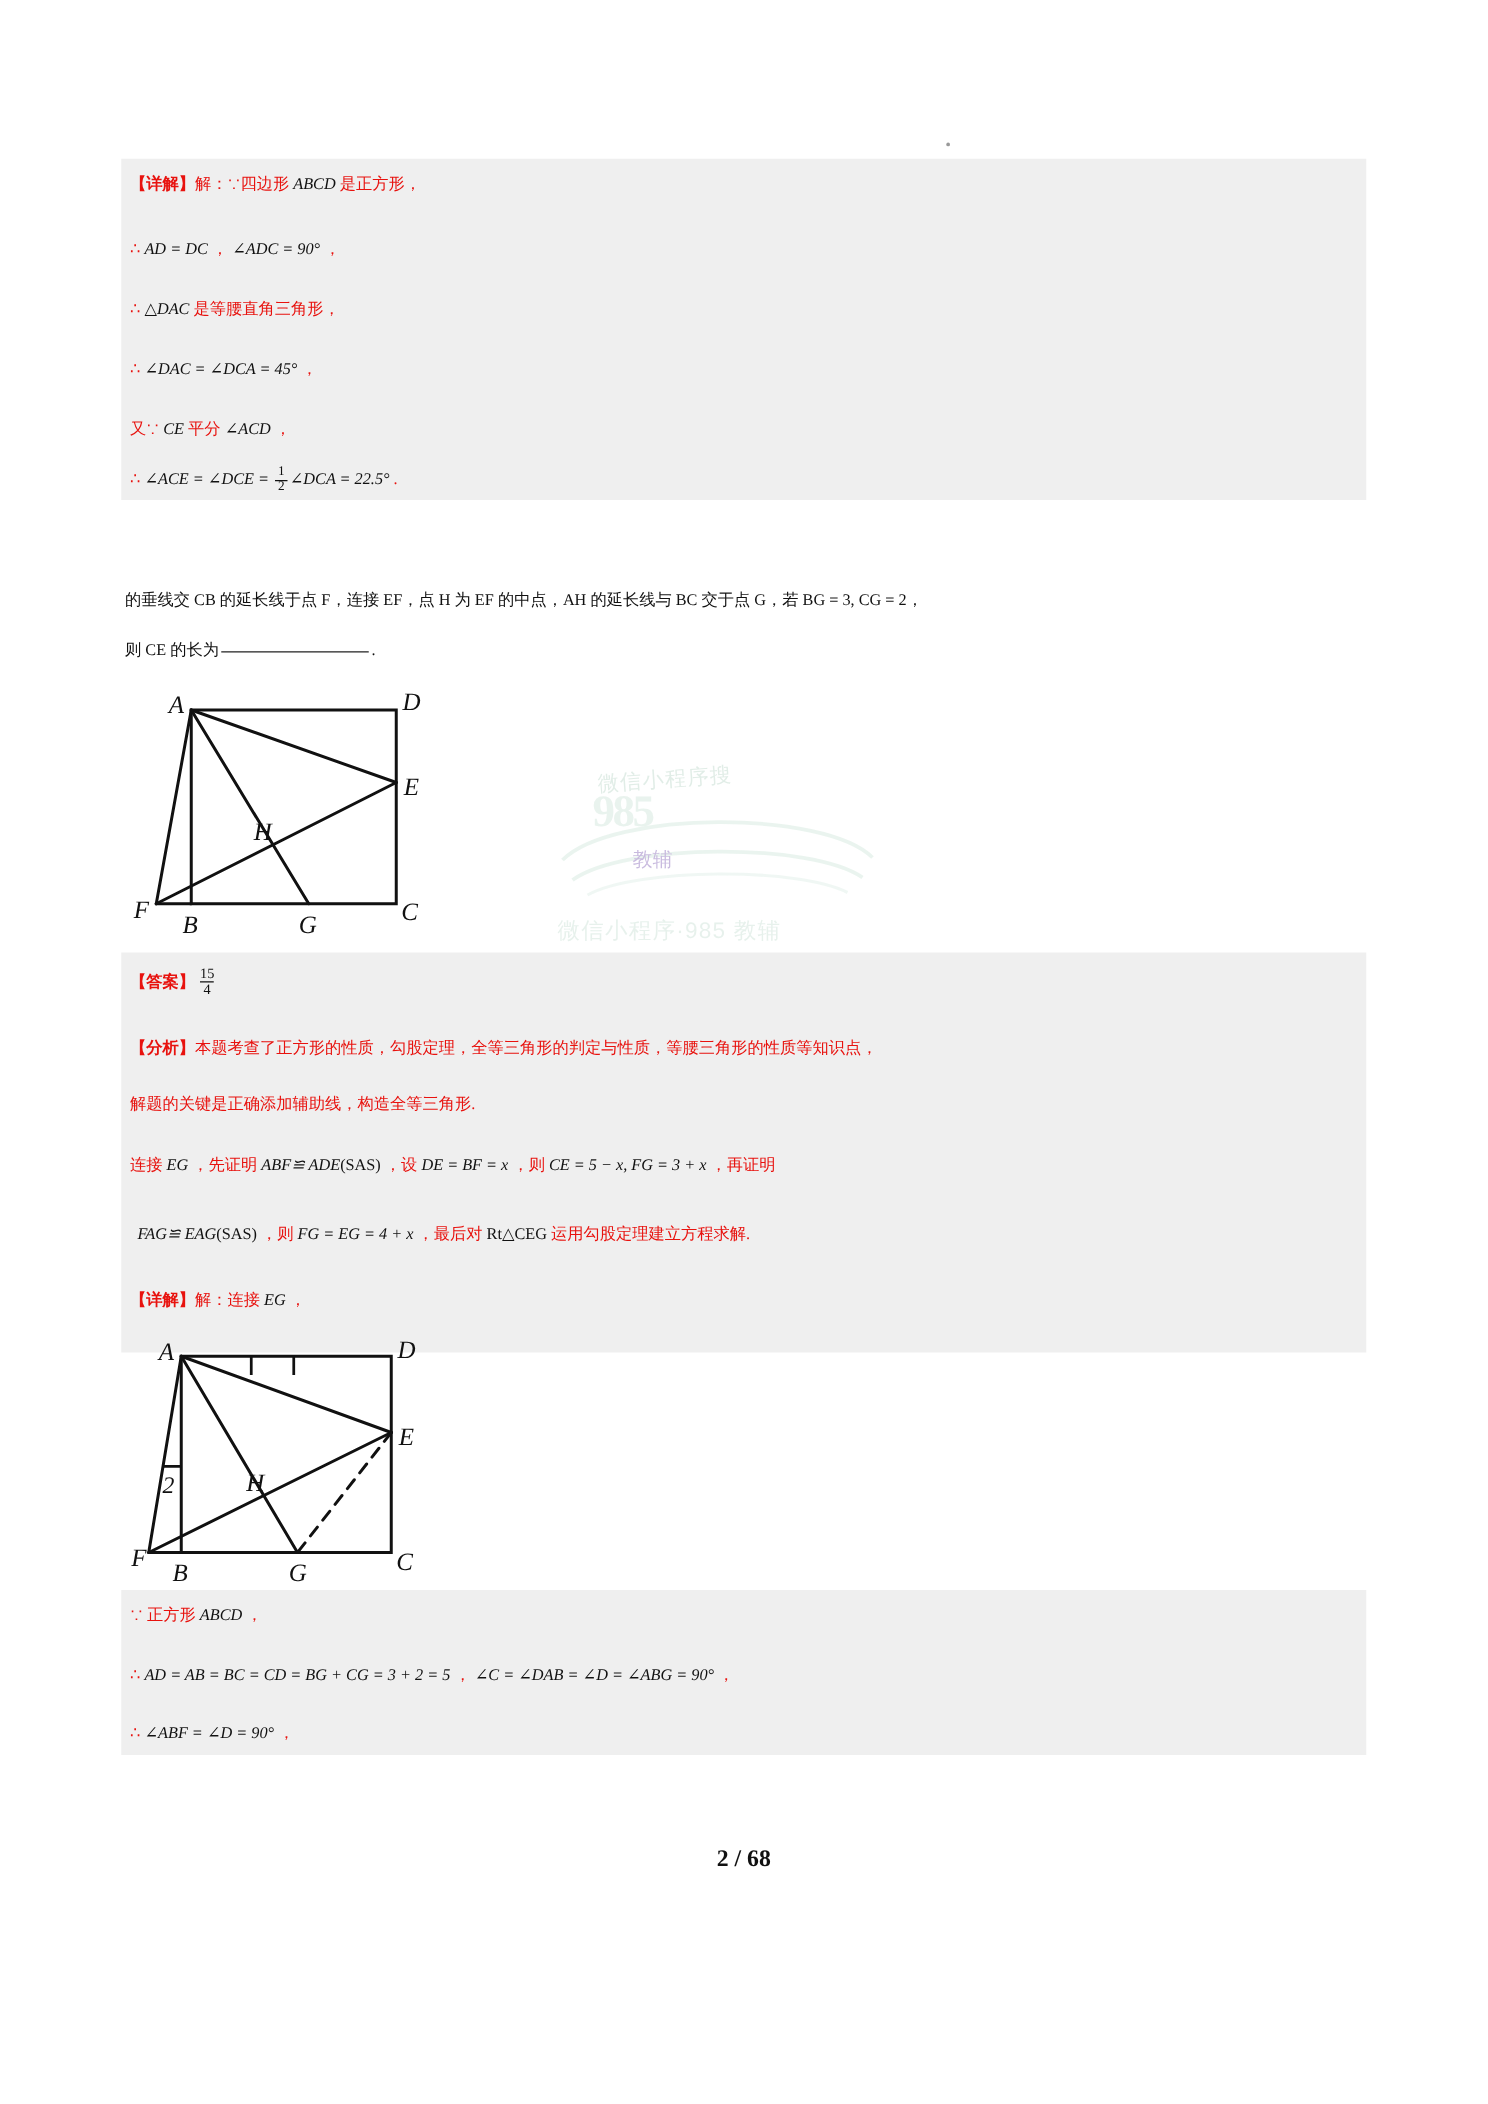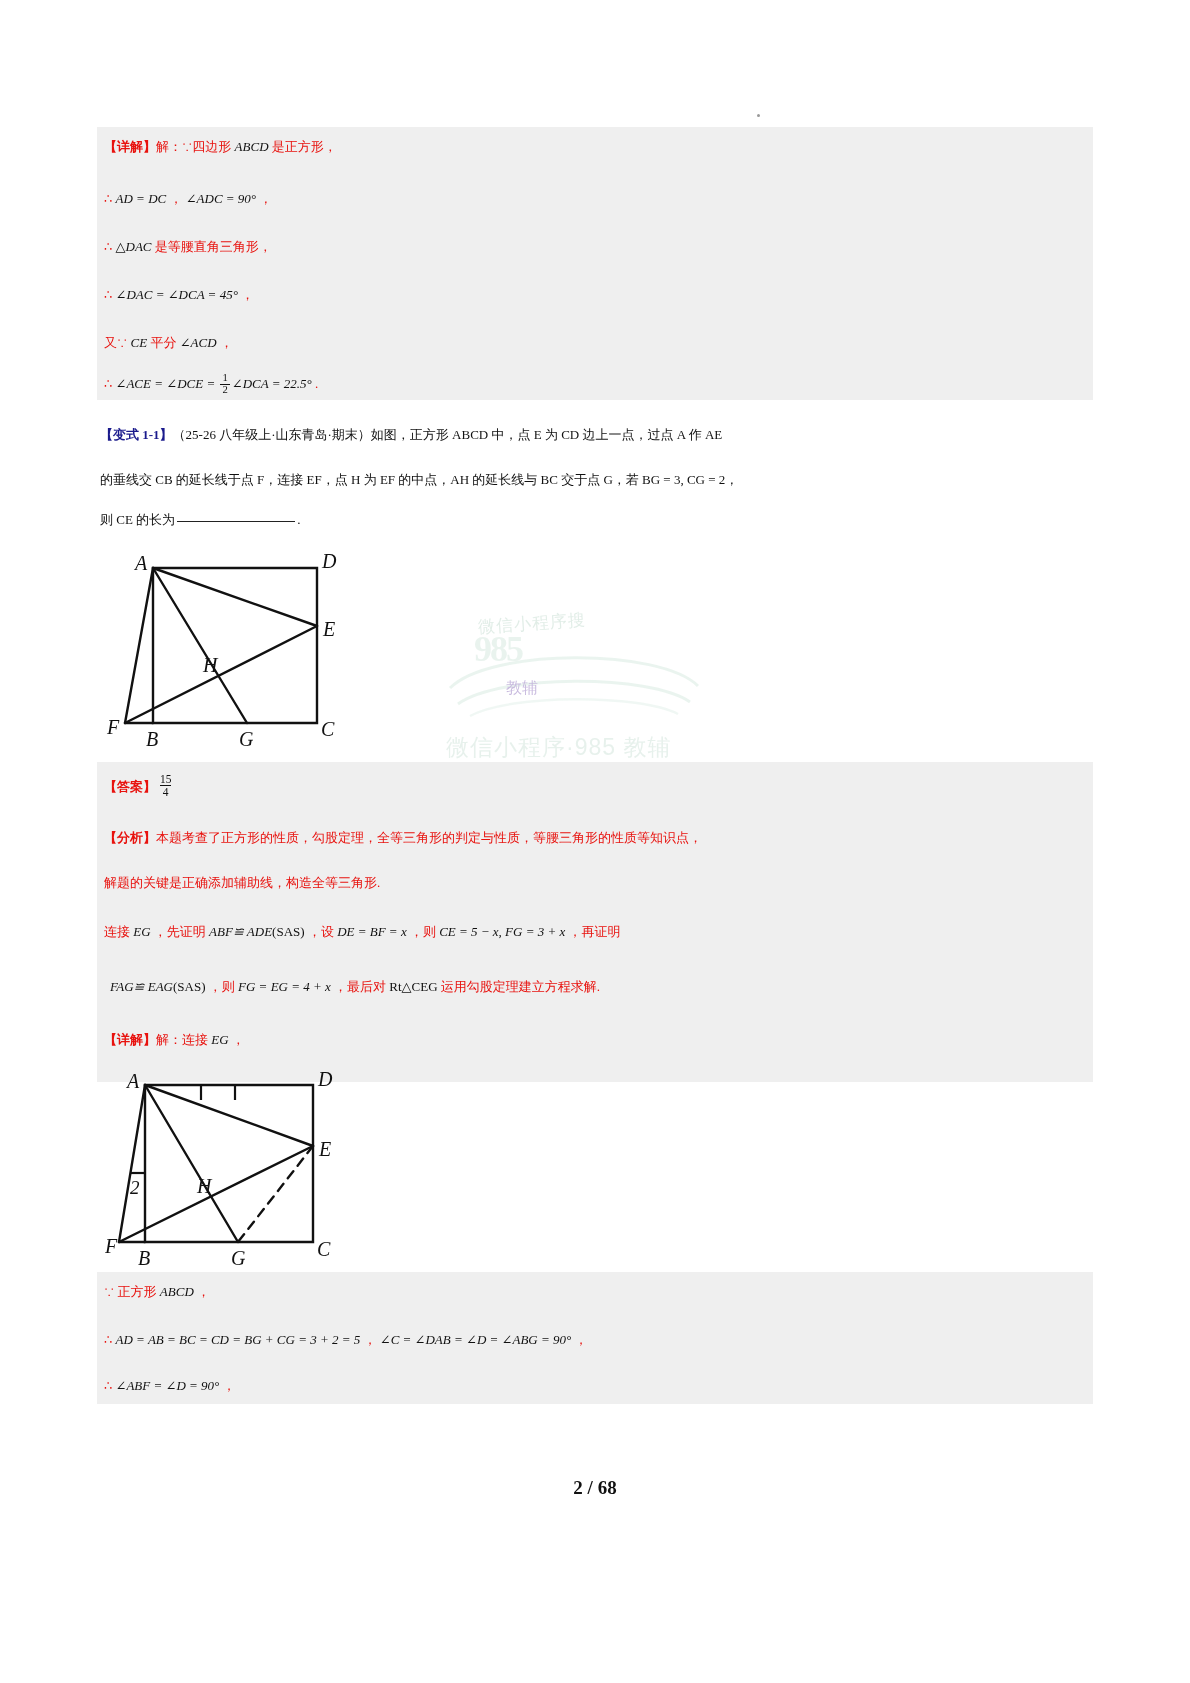--- a/index.html
+++ b/index.html
@@ -111,21 +111,21 @@
   .wm-sub {
     position: absolute;
     top: 66px; left: 66px;
     font-size: 16px;
     color: #4c1d95;
     font-family: "Liberation Sans","DejaVu Sans",sans-serif;
   }
   .wm-bottom {
     position: absolute;
     top: 120px; left: 6px;
-    font-size: 23px;
+    font-size: 18px;
     color: #b2d2c2;
     letter-spacing: 1px;
     font-family: "Liberation Sans","DejaVu Sans",sans-serif;
   }
   .wm-swoosh { position: absolute; top: 18px; left: 0; }
 
   
   .footer {
     position: absolute;
     left: 0;
@@ -173,23 +173,20 @@
   </div>
 
   <div class="line" style="left:104px; top:336px;">
     <span class="red cn">又∵ </span><span class="it">CE </span><span class="red cn">平分 </span><span class="it">∠ACD</span><span class="red cn"> ，</span>
   </div>
 
   <div class="line" style="left:104px; top:373px;">
     <span class="red cn">∴ </span><span class="it">∠ACE = ∠DCE = </span><span class="frac"><span class="num">1</span><span class="den">2</span></span><span class="it">∠DCA = 22.5°</span><span class="red cn"> .</span>
   </div>
 
-  <div class="line" style="left:100px; top:428px;">
-    <span class="blue bk cn">【变式 1-1】</span><span class="cn">（25-26 八年级上·山东青岛·期末）</span><span class="cn">如图，正方形 ABCD 中，点 E 为 CD 边上一点，过点 A 作 AE</span>
-  </div>
 
   <div class="line" style="left:100px; top:473px;">
     <span class="cn">的垂线交 CB 的延长线于点 F，连接 EF，点 H 为 EF 的中点，AH 的延长线与 BC 交于点 G，若 BG = 3, CG = 2，</span>
   </div>
 
   <div class="line" style="left:100px; top:513px;">
     <span class="cn">则 CE 的长为</span><span class="blank-line"></span><span class="cn">.</span>
   </div>
 
   <div class="figure" style="left:105px; top:548px;">

